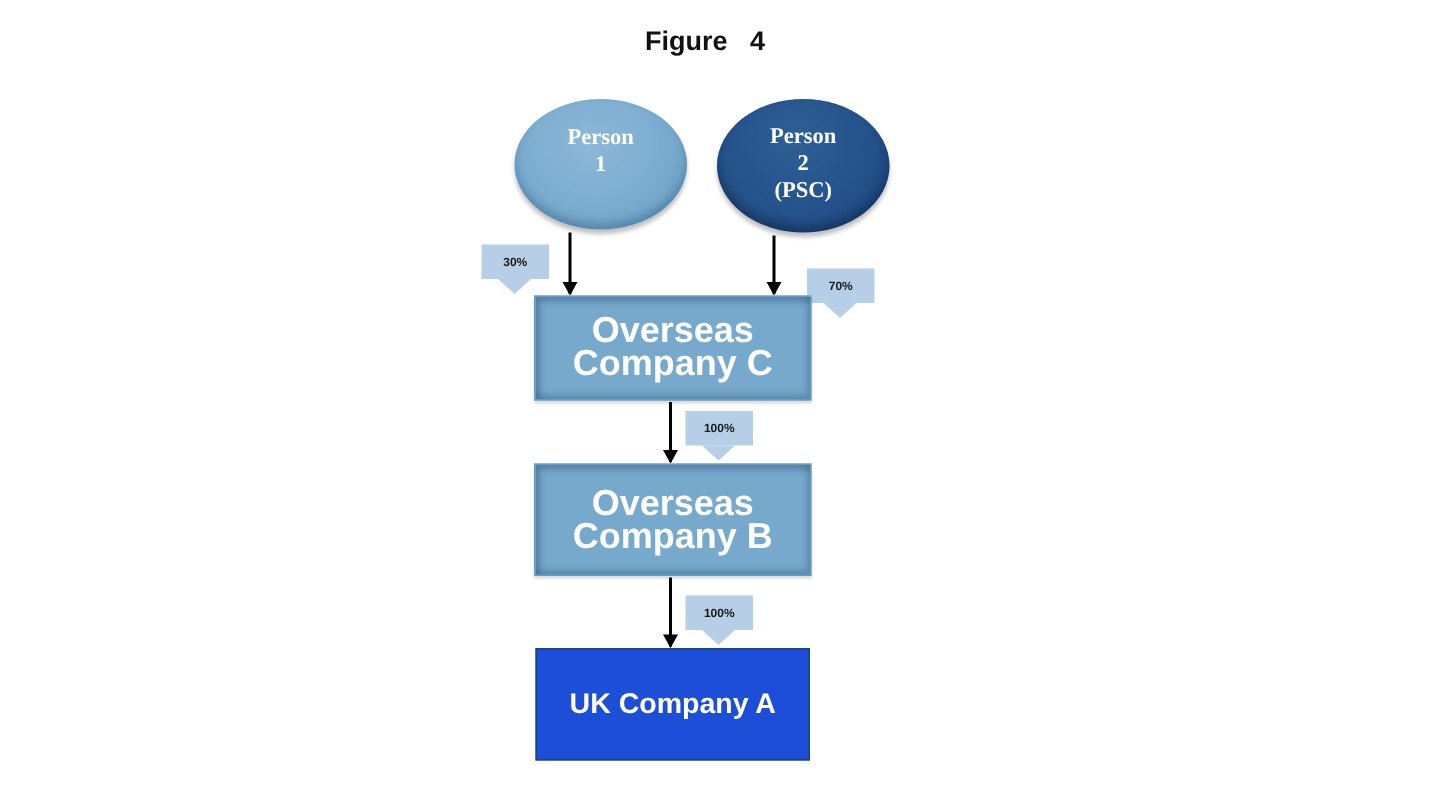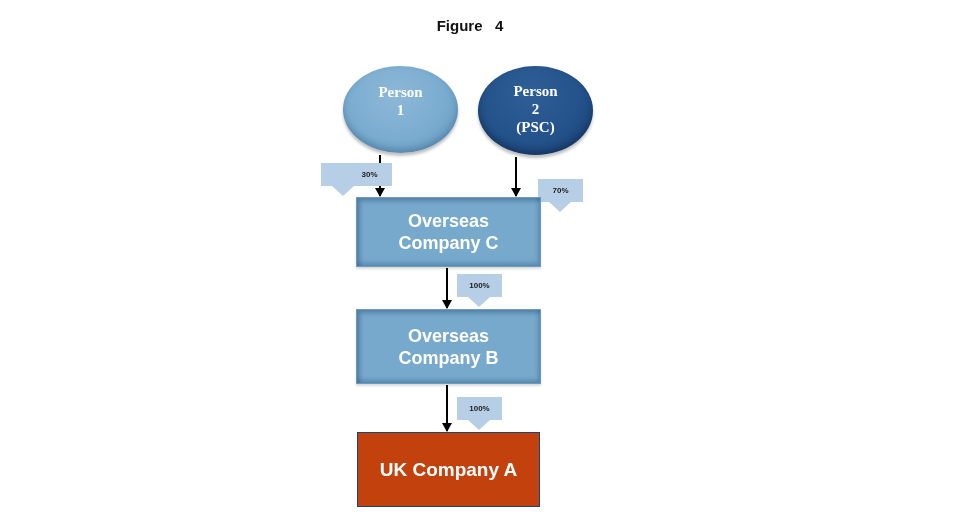--- a/index.html
+++ b/index.html
@@ -14,21 +14,21 @@
       overflow: hidden;
       font-family: "Liberation Sans", sans-serif;
     }
     .title {
       position: absolute;
       left: 0;
       width: 940px;
       top: 17px;
       text-align: center;
       font-weight: bold;
-      font-size: 15px;
+      font-size: 18px;
       color: #111111;
       white-space: pre;
     }
     .ellipse {
       position: absolute;
       border-radius: 50%;
       display: flex;
       align-items: center;
       justify-content: center;
       text-align: center;
@@ -57,30 +57,30 @@
       align-items: center;
       justify-content: center;
       text-align: center;
       font-weight: bold;
       color: #ffffff;
       white-space: pre-line;
       box-sizing: border-box;
     }
     .box-light {
       background: #77a9cc;
-      font-size: 18px;
+      font-size: 24px;
       line-height: 22px;
       box-shadow: inset 3px 3px 4px rgba(40,80,120,0.45), inset -2px -3px 4px rgba(40,80,120,0.35), 0 2px 2px rgba(0,0,0,0.15);
       border: 1px solid #6a9cc0;
     }
     .box-c { left: 356px; top: 197px; width: 185px; height: 70px; }
     .box-b { left: 356px; top: 309px; width: 185px; height: 75px; }
     .box-a {
       left: 357px; top: 432px; width: 183px; height: 75px;
-      background: #c2410c;
+      background: #1d4ed8;
       font-size: 19px;
       border: 1px solid #1a4474;
     }
     .arrow {
       position: absolute;
       width: 2px;
       background: #000000;
     }
     .arrow::after {
       content: "";
@@ -125,21 +125,21 @@
 </div>
 <div class="ellipse p2">
   <span>Person
 2
 (PSC)</span>
 </div>
 
 <div class="arrow" style="left:379px; top:155px; height:41px;"></div>
 <div class="arrow" style="left:515px; top:157px; height:39px;"></div>
 
-<div class="callout" style="left:321px; top:163px;padding-left:26px;">30%</div>
+<div class="callout" style="left:321px; top:163px;">30%</div>
 <div class="callout" style="left:538px; top:163px;margin-top:16px;">70%</div>
 
 <div class="box box-light box-c">
   <span>Overseas
 Company C</span>
 </div>
 
 <div class="arrow" style="left:446px; top:268px; height:40px;"></div>
 <div class="callout" style="left:457px; top:274px;">100%</div>
 

